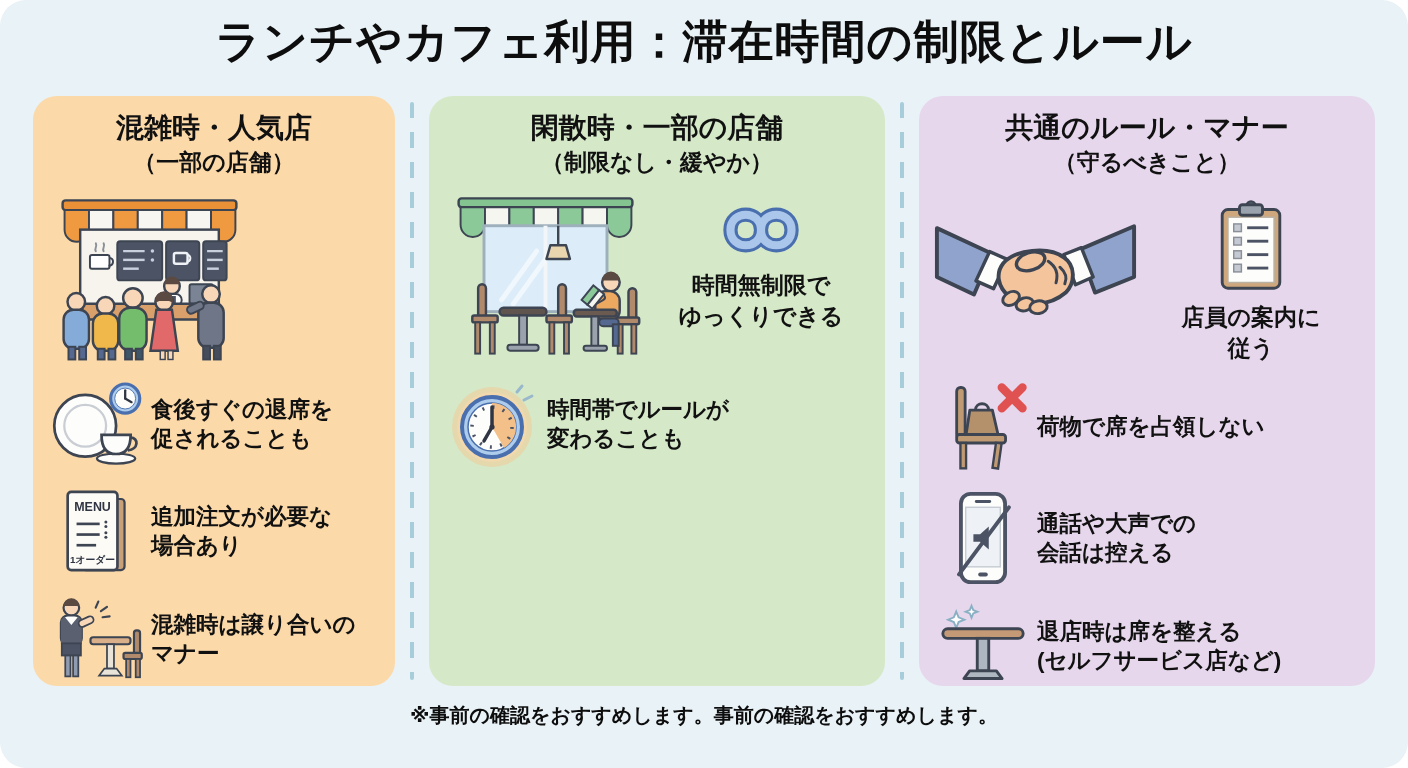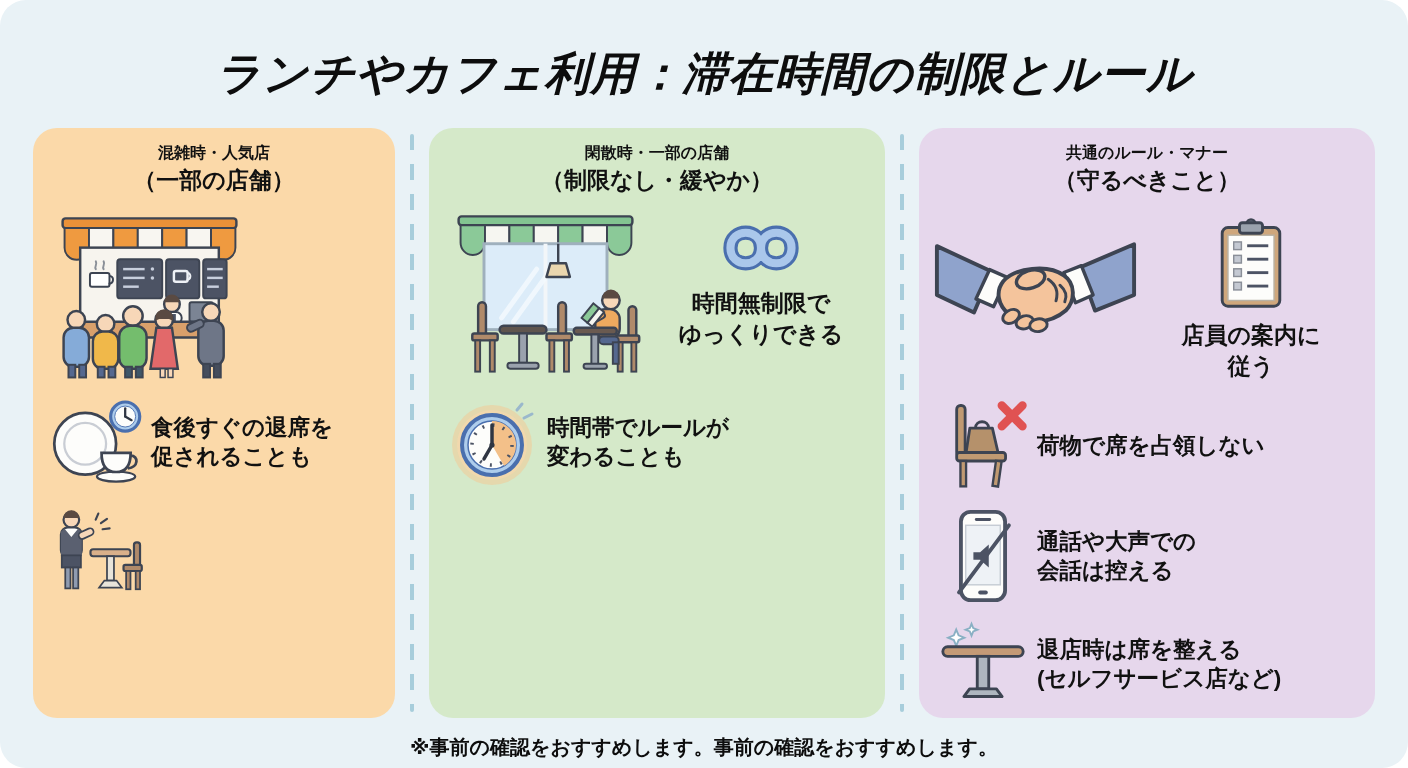--- a/index.html
+++ b/index.html
@@ -3,35 +3,35 @@
 <meta charset="utf-8">
 <style>
   html,body{margin:0;padding:0;background:#ffffff;}
   .card{
     width:1408px;height:768px;box-sizing:border-box;
     background:#e9f2f6;border-radius:26px;overflow:hidden;
     font-family:"Liberation Sans","DejaVu Sans",sans-serif;color:#111;
     position:relative;
   }
   .title{
-    text-align:center;padding-top:44px;font-size:45px;font-weight:900;
-    letter-spacing:1px;color:#0d0d0d;font-style:italic;
+    text-align:center;padding-top:12px;font-size:45px;font-weight:900;
+    letter-spacing:1px;color:#0d0d0d;
   }
   .columns{display:flex;padding:0 33px;margin-top:24px;height:590px;}
   .panel{
     flex:1;border-radius:24px;padding:16px 14px 12px 14px;box-sizing:border-box;
     display:flex;flex-direction:column;
   }
   .divider{width:34px;position:relative;flex-shrink:0;}
   .divider::before{
     content:"";position:absolute;left:15px;top:6px;bottom:6px;width:4px;
     background:repeating-linear-gradient(to bottom,#a7cddb 0 16px,transparent 16px 30px);
     border-radius:2px;
   }
-  .panel-title{font-size:16px;font-weight:900;text-align:center;line-height:1.15;}
+  .panel-title{font-size:28px;font-weight:900;text-align:center;line-height:1.15;}
   .panel-sub{font-size:23px;font-weight:900;text-align:center;margin-top:3px;}
   .hero{display:flex;align-items:flex-start;margin-top:12px;}
   .hero-art{width:208px;flex-shrink:0;}
   .hero-side{flex:1;display:flex;flex-direction:column;align-items:center;margin-top:8px;}
   .hero-caption{
     font-size:23px;font-weight:900;text-align:center;margin-top:8px;
     white-space:pre-line;line-height:1.35;width:220px;
   }
   .item{display:flex;align-items:center;margin-top:16px;}
   .item-icon{width:100px;flex-shrink:0;display:flex;justify-content:center;align-items:center;}
@@ -123,20 +123,39 @@
             <circle cx="42" cy="52" r="23" fill="none" stroke="#c9cdd4" stroke-width="2.5"></circle>
             <ellipse cx="76" cy="88" rx="21" ry="5.5" fill="#fdfdfb" stroke="#3d4452" stroke-width="2.5"></ellipse>
             <path d="M60,62 h32 c0,13 -5,21 -16,21 c-11,0 -16,-8 -16,-21 z" fill="#fdfdfb" stroke="#3d4452" stroke-width="3"></path>
             <path d="M92,65 c9,0 9,13 -3,14" stroke="#3d4452" stroke-width="3" fill="none"></path>
           </svg>
         </div>
         <div class="item-text">食後すぐの退席を
 促されることも</div>
       </div>
 
+      <div class="item">
+        <div class="item-icon">
+          <svg width="80" height="90" viewBox="0 0 90 100">
+            <rect x="28" y="14" width="48" height="80" rx="4" fill="#c9a178" stroke="#3d4452" stroke-width="2.5"></rect>
+            <rect x="12" y="6" width="56" height="88" rx="4" fill="#fdfbf6" stroke="#3d4452" stroke-width="3"></rect>
+            <text x="40" y="27" text-anchor="middle" font-size="14" font-weight="bold" fill="#2f3542">MENU</text>
+            <line x1="22" y1="42" x2="48" y2="42" stroke="#3d4452" stroke-width="3"></line>
+            <circle cx="55" cy="40" r="1.7" fill="#3d4452"></circle>
+              <circle cx="55" cy="45" r="1.7" fill="#3d4452"></circle>
+            <line x1="22" y1="54" x2="48" y2="54" stroke="#3d4452" stroke-width="3"></line>
+            <circle cx="55" cy="52" r="1.7" fill="#3d4452"></circle>
+              <circle cx="55" cy="57" r="1.7" fill="#3d4452"></circle>
+            <line x1="22" y1="66" x2="44" y2="66" stroke="#3d4452" stroke-width="3"></line>
+            <text x="40" y="86" text-anchor="middle" font-size="11" font-weight="bold" fill="#2f3542">1オーダー</text>
+          </svg>
+        </div>
+        <div class="item-text">追加注文が必要な
+場合あり</div>
+      </div>
 
       <div class="item">
         <div class="item-icon">
           <svg width="104" height="94" viewBox="0 0 115 100">
             <path d="M56,14 l3,-7 M62,18 l7,-5 M64,25 l8,-1" stroke="#3d4452" stroke-width="2.5" stroke-linecap="round"></path>
             <circle cx="28" cy="14" r="9" fill="#f7d7b8" stroke="#3d4452" stroke-width="2.5"></circle>
             <path d="M19,12 a9,9 0 0 1 18,0" fill="#5a4a42"></path>
             <rect x="16" y="23" width="24" height="34" rx="8" fill="#fdfdfb" stroke="#3d4452" stroke-width="2.5"></rect>
             <path d="M20,24 l8,10 8,-10 l4,4 v28 h-24 v-28 z" fill="#5a6070"></path>
             <rect x="36" y="26" width="18" height="8" rx="4" fill="#f7d7b8" stroke="#3d4452" stroke-width="2" transform="rotate(-25 45 30)"></rect>
@@ -145,20 +164,22 @@
             <rect x="30" y="69" width="6" height="24" fill="#8f9bb0" stroke="#3d4452" stroke-width="2"></rect>
             <rect x="50" y="48" width="46" height="8" rx="3" fill="#d9b08a" stroke="#3d4452" stroke-width="2.5"></rect>
             <rect x="69" y="56" width="8" height="28" fill="#e8e4da" stroke="#3d4452" stroke-width="2"></rect>
             <path d="M60,92 l6,-8 h14 l6,8 z" fill="#e8e4da" stroke="#3d4452" stroke-width="2"></path>
             <rect x="100" y="40" width="7" height="32" rx="3" fill="#b08a6a" stroke="#3d4452" stroke-width="2.5"></rect>
             <rect x="88" y="66" width="21" height="7" rx="2" fill="#b08a6a" stroke="#3d4452" stroke-width="2.5"></rect>
             <rect x="91" y="73" width="5" height="21" fill="#b08a6a" stroke="#3d4452" stroke-width="2"></rect>
             <rect x="102" y="73" width="5" height="21" fill="#b08a6a" stroke="#3d4452" stroke-width="2"></rect>
           </svg>
         </div>
+        <div class="item-text">混雑時は譲り合いの
+マナー</div>
       </div>
     </div>
 
     <div class="divider"></div>
 
     <div class="panel" style="background: rgb(213, 233, 201); font-family: Liberation Serif, serif;">
       <div class="panel-title">閑散時・一部の店舗</div>
       <div class="panel-sub">（制限なし・緩やか）</div>
 
       <div class="hero">

